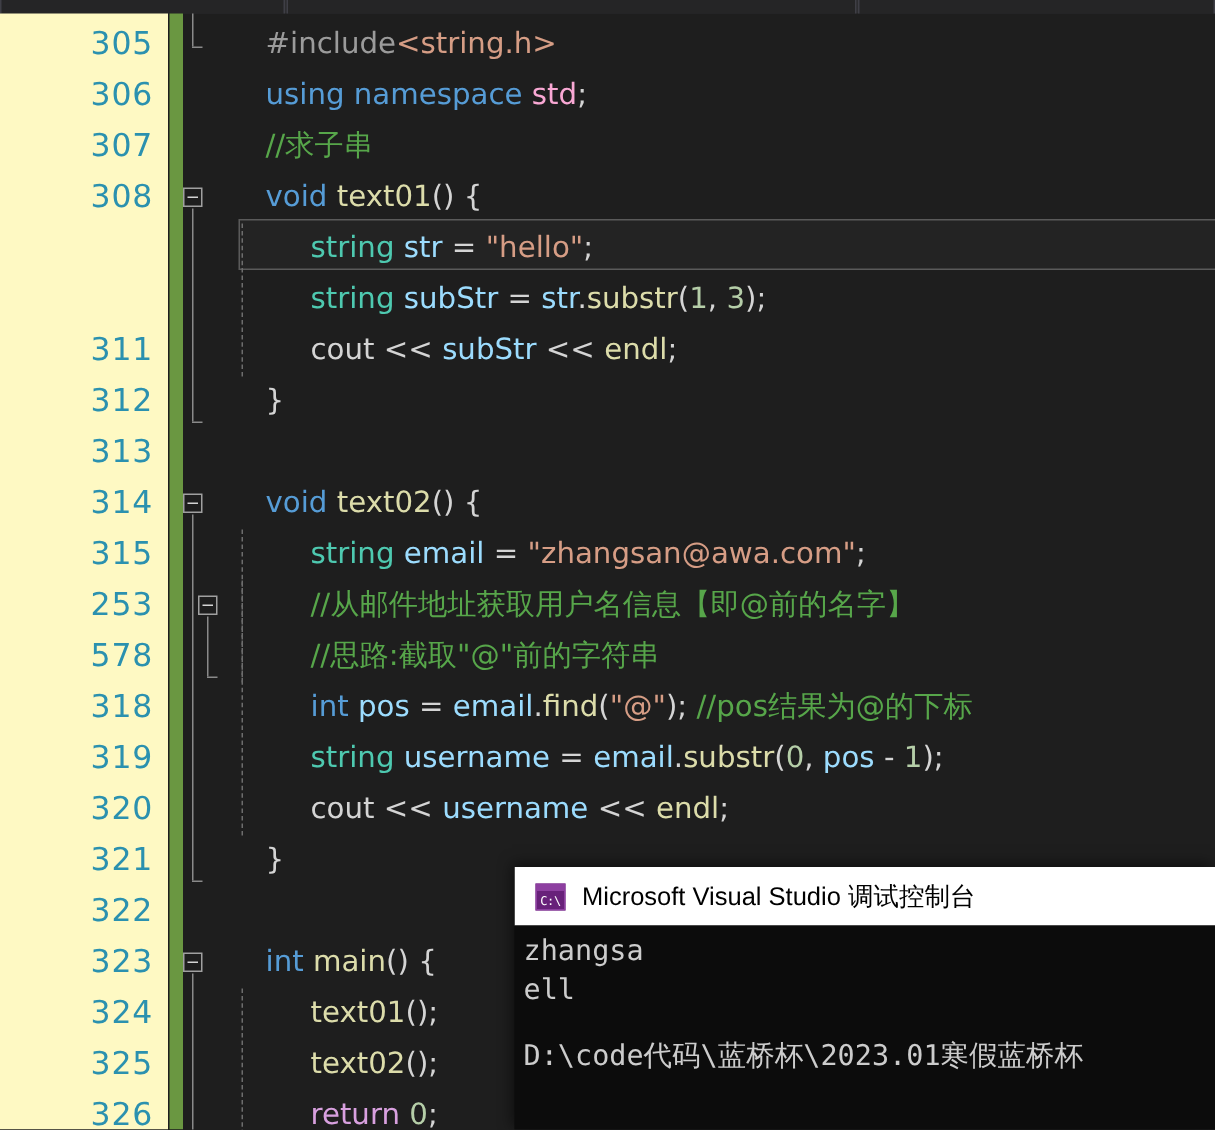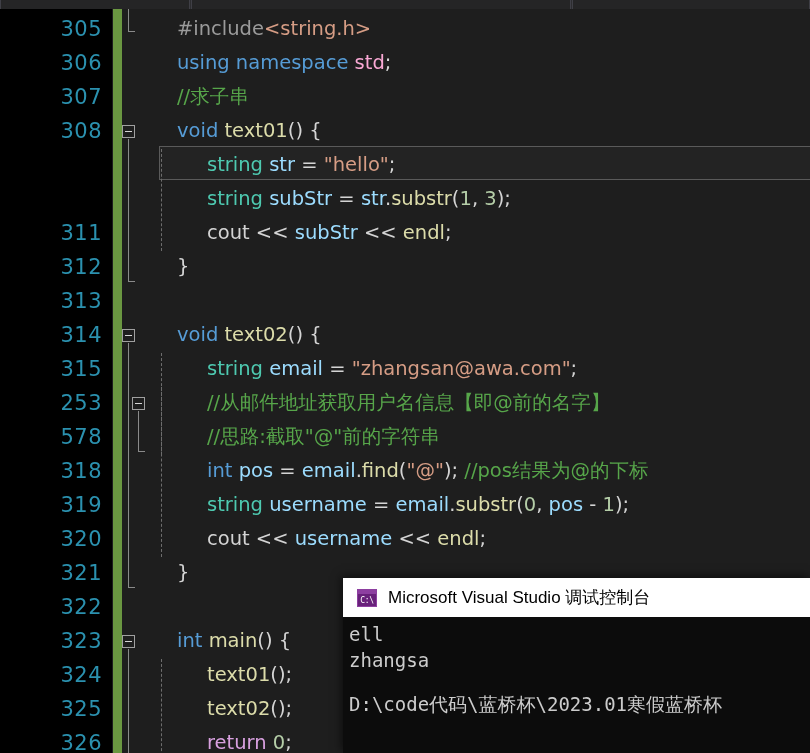--- a/index.html
+++ b/index.html
@@ -39,21 +39,21 @@
     border-right: 1px solid #3f3f46;
     box-sizing: border-box;
   }
 
   
   #line-gutter {
     position: absolute;
     left: 0; top: 9px;
     width: 112px;
     height: 744px;
-    background: #000000;
+    background: #fef9c3;
     z-index: 2;
   }
   .lnum {
     position: absolute;
     right: 10px;
     width: 100px;
     text-align: right;
     color: #2b91af;
     font-family: "DejaVu Sans", sans-serif;
     font-size: 21px;
@@ -327,21 +327,21 @@
 
   <div id="console-window">
     <div id="console-titlebar">
       <div id="console-icon">
         <span>C:\</span>
       </div>
       <div id="console-title-text">Microsoft Visual Studio 调试控制台</div>
     </div>
     <div id="console-body">
       <div id="console-lines">
+          <div class="console-line">zhangsa</div>
           <div class="console-line">ell</div>
-          <div class="console-line">zhangsa</div>
           <div class="console-line blank">&nbsp;</div>
           <div class="console-line">D:\code代码\蓝桥杯\2023.01寒假蓝桥杯</div>
         </div>
     </div>
   </div>
 
 </div>
 
 </body></html>

